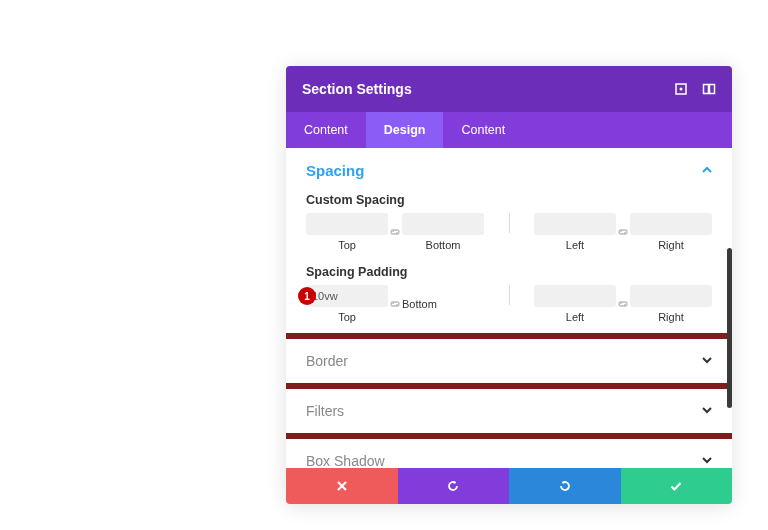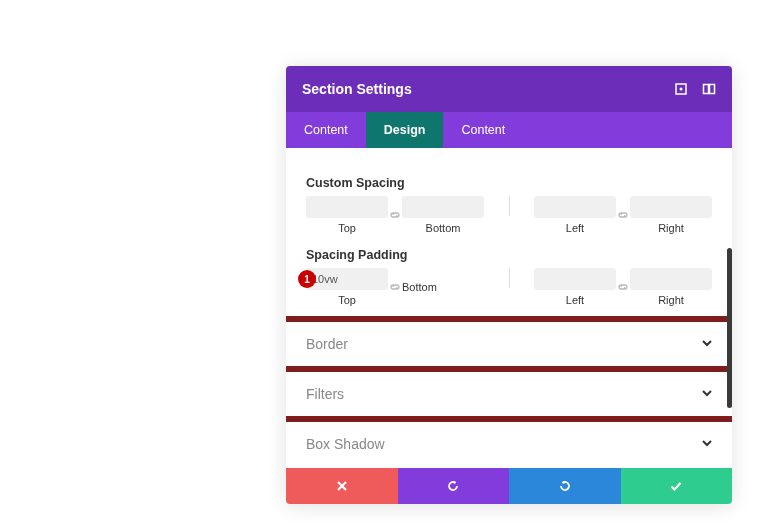--- a/index.html
+++ b/index.html
@@ -42,21 +42,21 @@
     height: 36px;
   }
   .tab {
     color: #fff;
     font-size: 12.5px;
     padding: 16px 18px;
     display: flex;
     align-items: center;
     cursor: pointer;
   }
-  .tab.active { background: #0f766e; font-weight: 600; }
+  .tab.active { background: #8b5cf6; font-weight: 600; }
   .body {
     flex: 1;
     overflow: hidden;
     position: relative;
     display: flex;
     flex-direction: column;
   }
   .scroll-track {
     position: absolute;
     right: 0;
@@ -205,20 +205,28 @@
   <div class="tabs">
     <div class="tab">Content</div>
     <div class="tab active">Design</div>
     <div class="tab">Content</div>
   </div>
 
   <div class="body">
     <div class="scroll-track"></div>
 
     <div class="section">
+      <div class="section-title">
+        <span>Spacing</span>
+        <span class="chev">
+          <svg width="10" height="10" viewBox="0 0 10 10" fill="none" stroke="#2ea3f2" stroke-width="2">
+              <path d="M1 7 L5 3 L9 7"></path>
+            </svg>
+        </span>
+      </div>
 
       <div class="group-label">Custom Spacing</div>
       <div class="quad">
         <div class="pair left">
           <div class="field-col">
             <input class="inp" value="" style="">
             <span class="flabel">Top</span>
           </div>
           <span class="link-icon">
             <svg viewBox="0 0 14 14" fill="none" stroke="#bbb" stroke-width="1.3">

